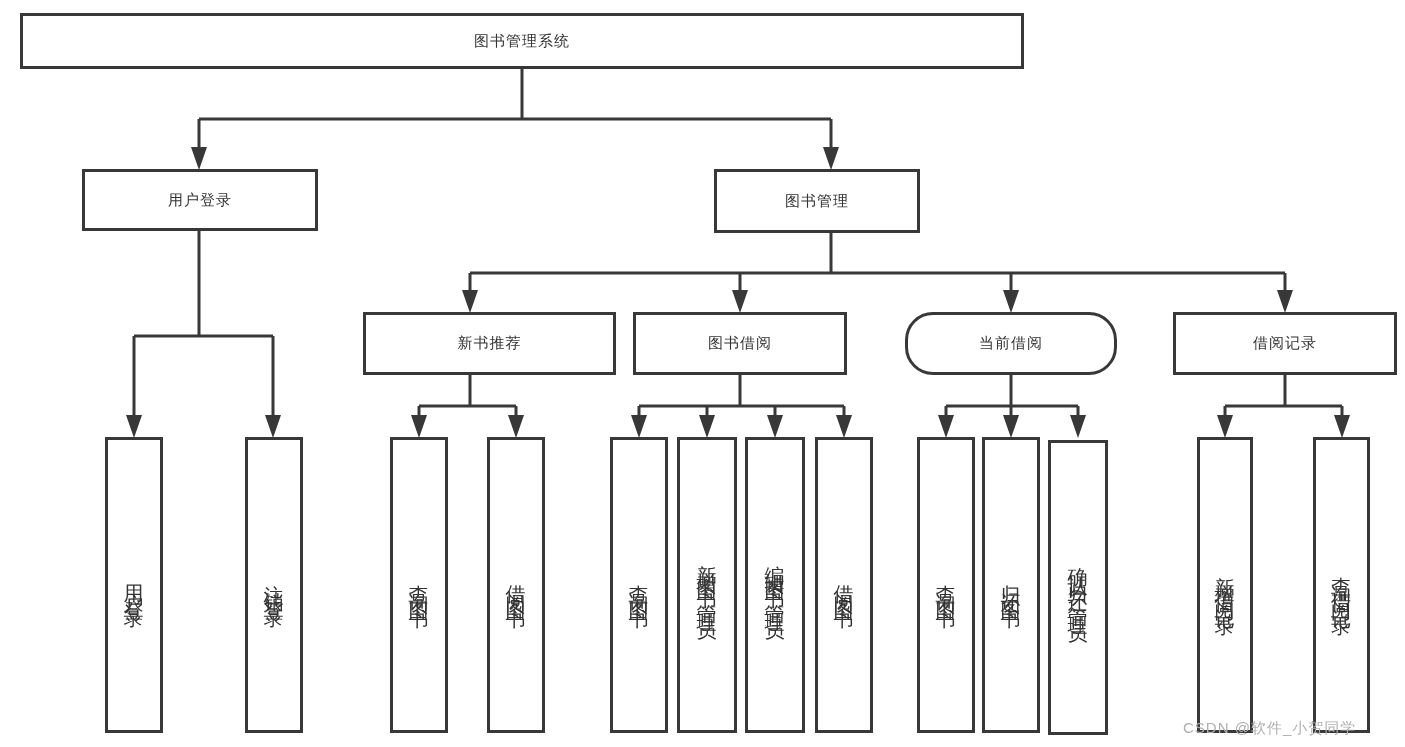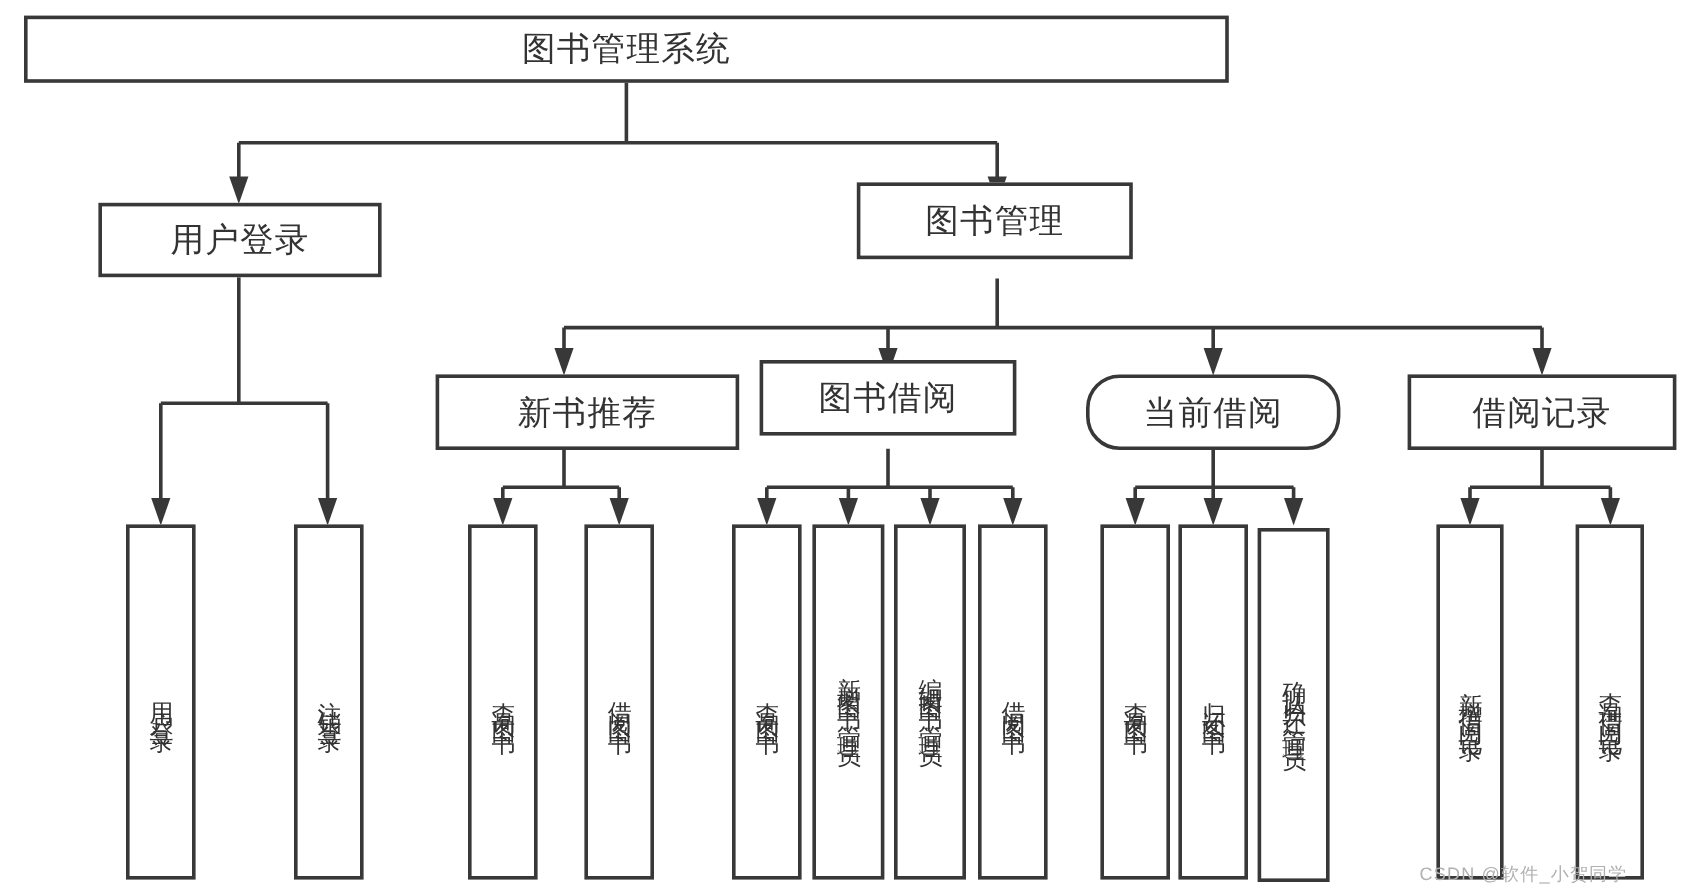--- a/index.html
+++ b/index.html
@@ -13,21 +13,21 @@
   .wires{position:absolute;left:0;top:0;width:1405px;height:747px;}
   .node{
     position:absolute;
     box-sizing:border-box;
     border:3px solid #383838;
     background:#ffffff;
     display:flex;
     align-items:center;
     justify-content:center;
     color:#333333;
-    font-size:28px;
+    font-size:15px;
     letter-spacing:1px;
     white-space:nowrap;
   }
   .leaf{
     writing-mode:vertical-rl;
     text-orientation:mixed;
     font-size:20px;
     letter-spacing:8px;
     line-height:1;
     white-space:normal;
@@ -74,24 +74,24 @@
       <polygon points="1003,415 1019,415 1011,438"></polygon>
       <polygon points="1070,415 1086,415 1078,438"></polygon>
       <polygon points="1217,415 1233,415 1225,438"></polygon>
       <polygon points="1334,415 1350,415 1342,438"></polygon>
     </g>
   </svg>
 
   <div class="node" style="left:20px;top:13px;width:1004px;height:56px;">图书管理系统</div>
 
   <div class="node" style="left:82px;top:169px;width:236px;height:62px;">用户登录</div>
-  <div class="node" style="left:714px;top:152px;width:230px;height:64px;">图书管理</div>
+  <div class="node" style="left:714px;top:169px;width:206px;height:64px;">图书管理</div>
 
   <div class="node" style="left:363px;top:312px;width:253px;height:63px;">新书推荐</div>
-  <div class="node" style="left:633px;top:300px;width:214px;height:63px;">图书借阅</div>
+  <div class="node" style="left:633px;top:312px;width:214px;height:63px;">图书借阅</div>
   <div class="node" style="left:905px;top:312px;width:212px;height:63px;border-radius:28px;">当前借阅</div>
   <div class="node" style="left:1173px;top:312px;width:224px;height:63px;">借阅记录</div>
 
   <div class="node leaf" style="left:105px;top:437px;width:58px;height:296px;">用户登录</div>
   <div class="node leaf" style="left:245px;top:437px;width:58px;height:296px;">注销登录</div>
 
   <div class="node leaf" style="left:390px;top:437px;width:58px;height:296px;">查询图书</div>
   <div class="node leaf" style="left:487px;top:437px;width:58px;height:296px;">借阅图书</div>
 
   <div class="node leaf" style="left:610px;top:437px;width:58px;height:296px;">查询图书</div>

